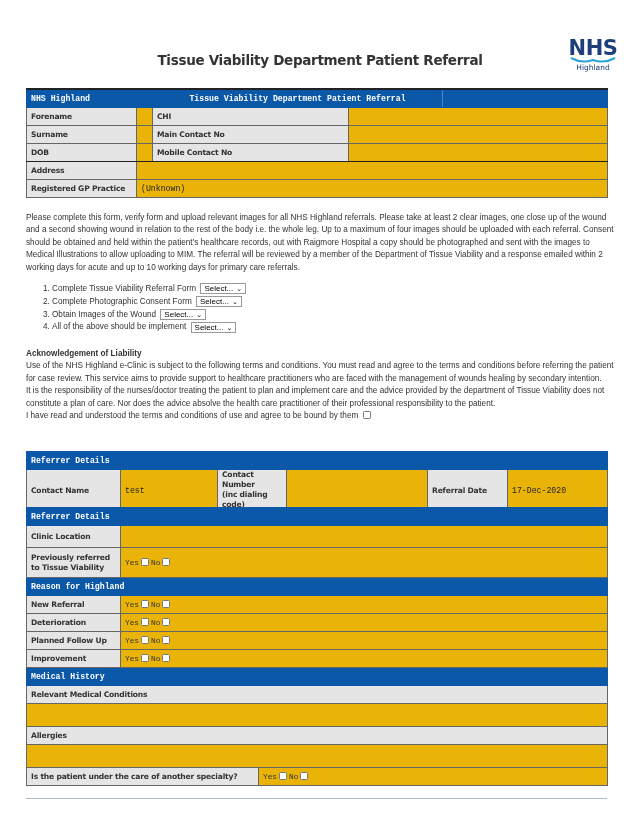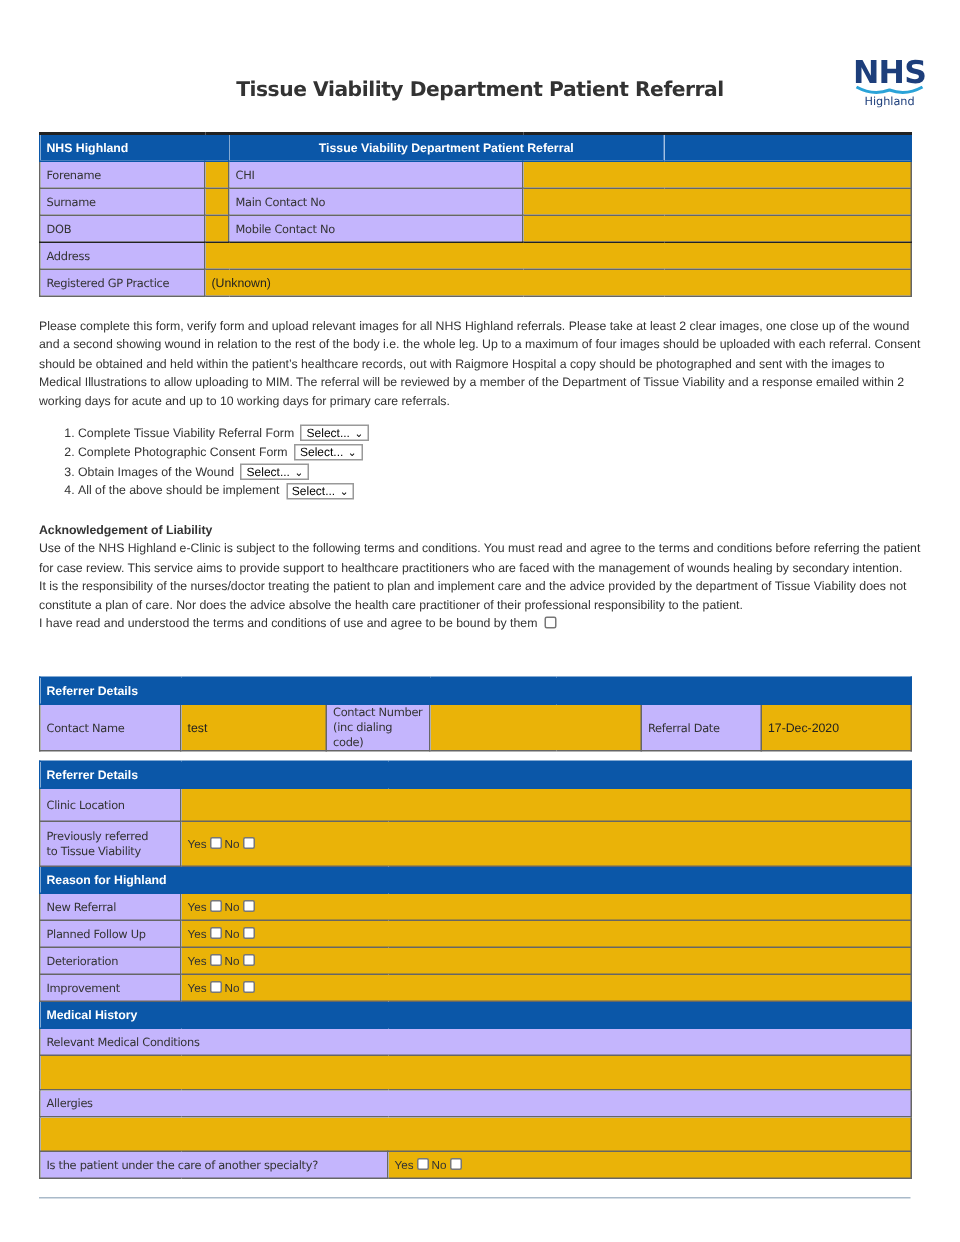--- a/index.html
+++ b/index.html
@@ -13,24 +13,24 @@
     position: absolute; left: 0; width: 640px; top: 52px; text-align: center;
     font-size: 13.5px; font-weight: bold; color: #333;
     font-family: "DejaVu Sans", sans-serif; letter-spacing: -0.3px;
   }
   .logo { position: absolute; left: 563px; top: 40px; width: 60px; height: 42px; text-align: center; }
   .logo .nhs { font-family: "DejaVu Sans", sans-serif; font-weight: bold; font-size: 21px; color: #1d3e7b; line-height: 17px; letter-spacing: -0.5px; }
   .logo svg { display: block; margin: 0 auto; }
   .logo .hl { font-size: 7.5px; color: #1d3e7b; line-height: 9px; font-family: "DejaVu Sans", sans-serif; }
 
   table { border-collapse: collapse; position: absolute; left: 26px; width: 581px; table-layout: fixed; }
-  td { padding: 0 4px; vertical-align: middle; border: 1px solid #666; overflow: hidden; white-space: nowrap; }
+  td { padding: 0 4px; vertical-align: middle; border: 1px solid #666; overflow: hidden; white-space: nowrap; font-family: Liberation Mono, monospace; }
   .hdr td { background: #0b57a8; color: #fff; font-weight: bold; height: 18px; border: 1px solid #0b57a8; }
   .hdr td.divr { border-right: 1px solid #4b83c4; }
-  .lbl { background: #c4b5fd; font-weight: normal; color: #333; font-family: "DejaVu Sans", sans-serif; font-size: 7.6px; letter-spacing: -0.2px; }
+  .lbl { background: #e5e5e5; font-weight: bold; color: #333; font-family: "DejaVu Sans", sans-serif; font-size: 7.6px; letter-spacing: -0.2px; }
   .val { background: #eab308; color: #222; }
   .row18 td { height: 18px; }
   .tbl-top { border-top: 2px solid #222; }
   .thick-b td { border-bottom: 1.5px solid #222; }
 
   .para { position: absolute; left: 26px; width: 590px; line-height: 12.4px; color: #333; font-size: 8.2px; }
   ol.steps { position: absolute; left: 30px; top: 283px; margin: 0; padding-left: 22px; line-height: 12.8px; color: #333; }
   ol.steps li { padding-left: 0; }
   .sel {
     display: inline-block; border: 1px solid #999; background: #fff; font-size: 8px; color: #000;
@@ -157,25 +157,25 @@
     <td colspan="2" class="val yn"><span>Yes</span><span class="cb"></span><span>No</span><span class="cb"></span></td>
   </tr>
   <tr class="hdr">
         <td colspan="3">Reason for Highland</td>
       </tr>
   <tr class="row18">
     <td class="lbl">New Referral</td>
     <td colspan="2" class="val yn"><span>Yes</span><span class="cb"></span><span>No</span><span class="cb"></span></td>
   </tr>
   <tr class="row18">
+    <td class="lbl">Deterioration</td>
+    <td colspan="2" class="val yn"><span>Yes</span><span class="cb"></span><span>No</span><span class="cb"></span></td>
+  </tr>
+  <tr class="row18">
     <td class="lbl">Planned Follow Up</td>
-    <td colspan="2" class="val yn"><span>Yes</span><span class="cb"></span><span>No</span><span class="cb"></span></td>
-  </tr>
-  <tr class="row18">
-    <td class="lbl">Deterioration</td>
     <td colspan="2" class="val yn"><span>Yes</span><span class="cb"></span><span>No</span><span class="cb"></span></td>
   </tr>
   <tr class="row18">
     <td class="lbl">Improvement</td>
     <td colspan="2" class="val yn"><span>Yes</span><span class="cb"></span><span>No</span><span class="cb"></span></td>
   </tr>
   <tr class="hdr">
         <td colspan="3">Medical History</td>
       </tr>
   <tr class="row18">

